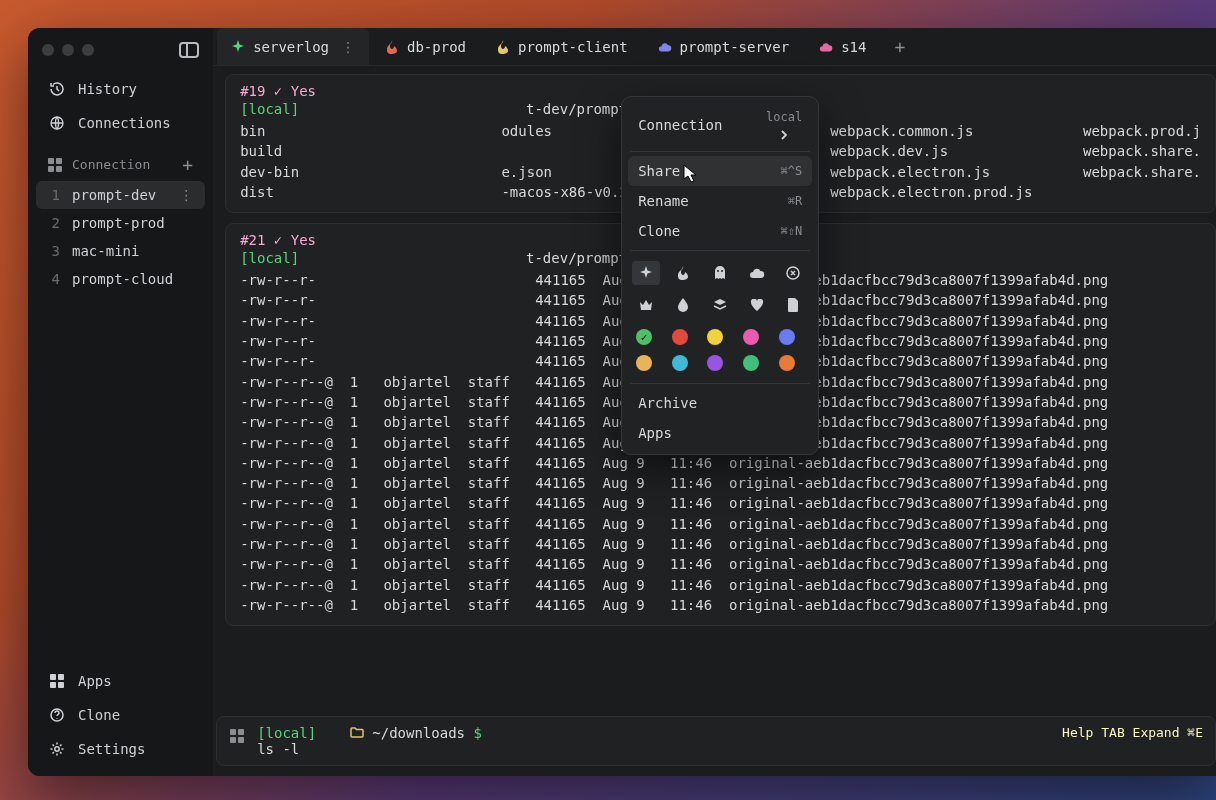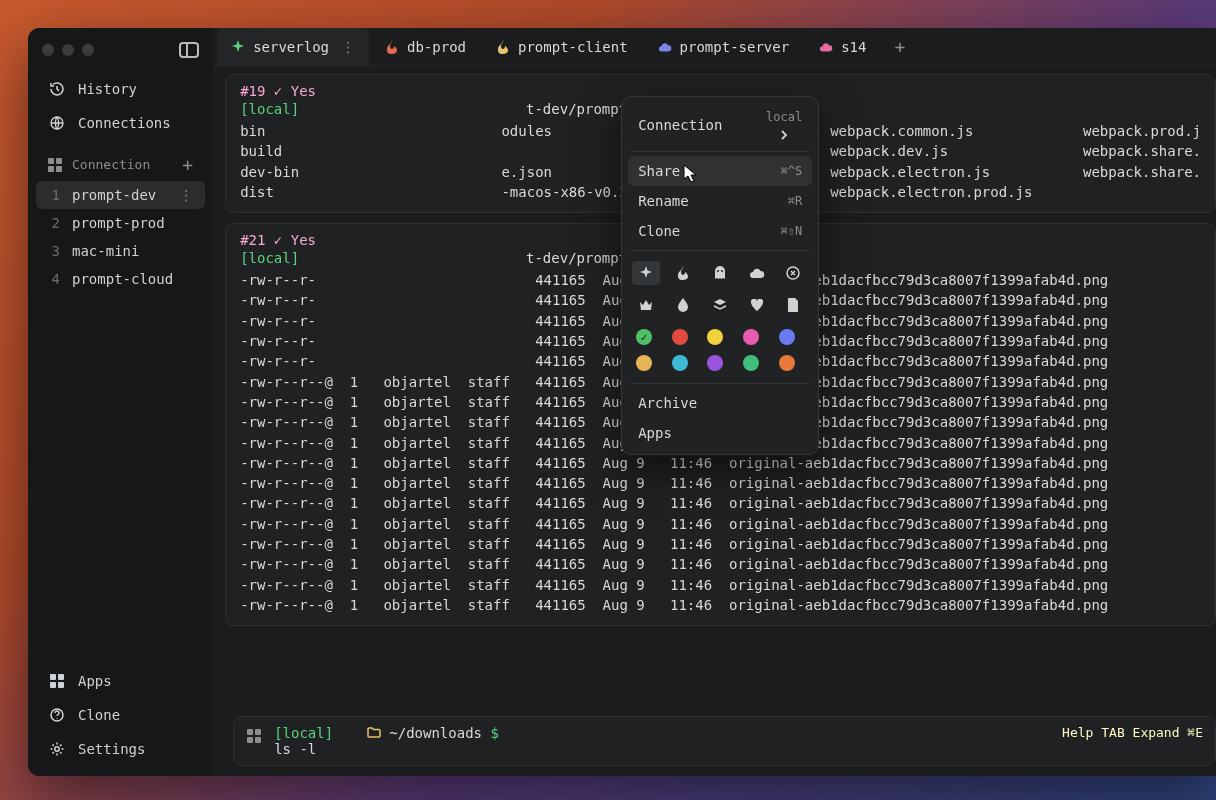--- a/index.html
+++ b/index.html
@@ -64,21 +64,21 @@
   .ctx .sep { height:1px; background:#34373a; margin:4px 2px; }
   .icon-grid { display:grid; grid-template-columns:repeat(5,1fr); gap:8px; padding:6px 4px; }
   .icon-grid .cell { width:28px; height:24px; display:flex; align-items:center; justify-content:center; color:#cfd2d4; cursor:pointer; border-radius:4px; }
   .icon-grid .cell.active { background:#34373a; }
   .color-grid { display:grid; grid-template-columns:repeat(5,1fr); gap:10px; padding:6px 8px 8px 8px; }
   .dot { width:16px; height:16px; border-radius:50%; cursor:pointer; }
   .dot.check::after { content:"✓"; color:#0b0c0c; font-size:11px; display:flex; align-items:center; justify-content:center; height:100%; }
   .danger { color:#e06a5d; }
   .cursor-img { position:absolute; left:470px; top:136px; z-index:60; pointer-events:none; }
   
-  .inputbar { position:absolute; left:20px; right:0; bottom:10px; background:#1f2122; border:1px solid #2d2f31; border-radius:8px; padding:8px 12px; display:flex; align-items:flex-start; gap:12px; }
+  .inputbar { position:absolute; left:3px; right:0; bottom:10px; background:#1f2122; border:1px solid #2d2f31; border-radius:8px; padding:8px 12px; display:flex; align-items:flex-start; gap:12px; }
   .inputbar .left-ic { color:#8b8e90; margin-top:3px; }
   .inputbar .txt { flex:1; }
   .inputbar .txt .line1 { color:#d7d9db; }
   .inputbar .txt .line1 .local { color:#59d47c; }
   .inputbar .txt .line1 .dollar { color:#59d47c; }
   .inputbar .hints { color:#fef9c3; font-size:13px; white-space:nowrap; }
   svg { display:block; }
 </style>
 </head>
 <body>

